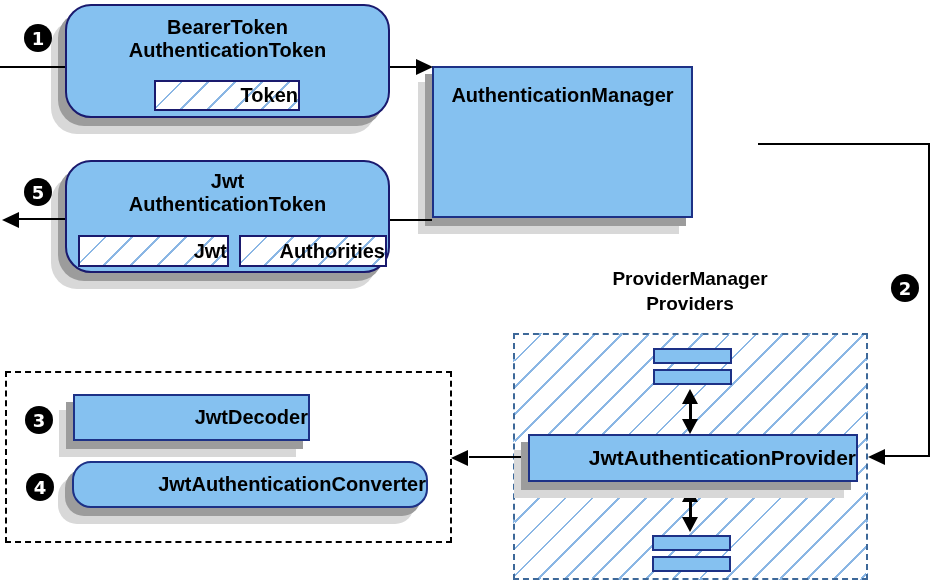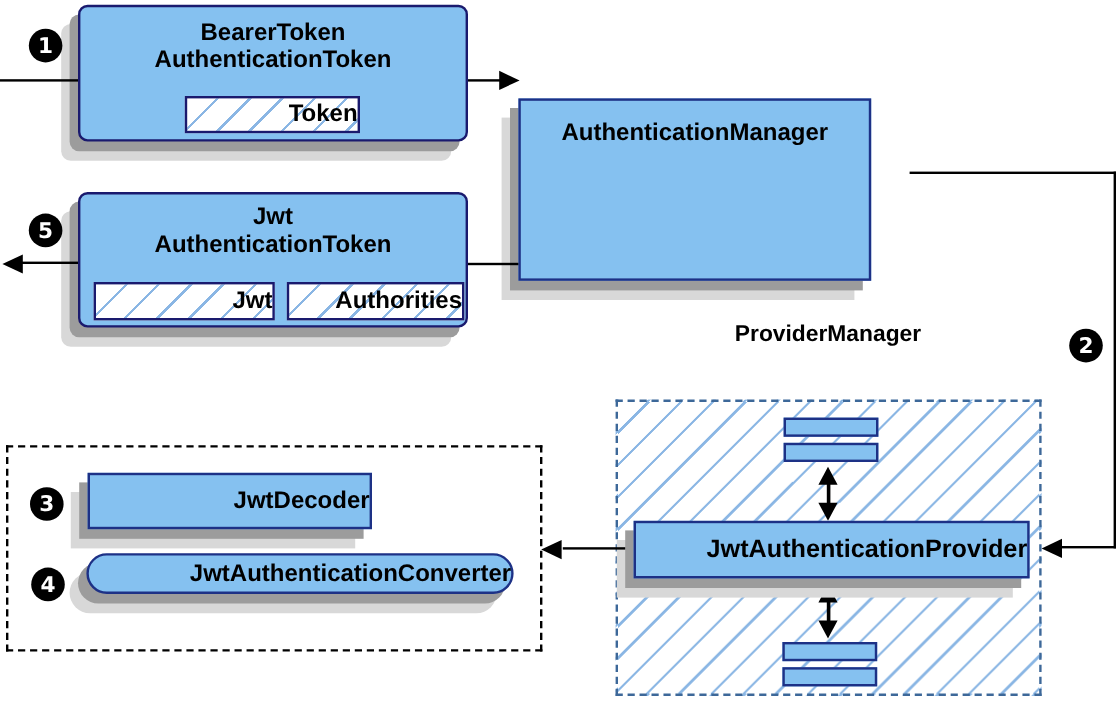--- a/index.html
+++ b/index.html
@@ -7,21 +7,21 @@
     position:relative; width:932px; height:584px; background:#ffffff;
     font-family:"Liberation Sans", sans-serif; font-weight:bold; color:#000;
     overflow:hidden;
   }
   
   .node {
     position:absolute; box-sizing:border-box;
     background:#85c1f0; border:2px solid #1d3186;
     box-shadow:-7px 8px 0 #9c9c9c, -14px 16px 0 #d8d8d8;
   }
-  .rounded { border-radius:8px; border-color:#1a1a6e; }
+  .rounded { border-radius:26px; border-color:#1a1a6e; }
   .node-title { text-align:center; font-size:20px; line-height:23px; }
   .center-label { display:flex; align-items:center; justify-content:flex-end; }
   .hatch {
     background-color:#ffffff;
     background-image:repeating-linear-gradient(135deg,
       rgba(255,255,255,0) 0px, rgba(255,255,255,0) 17px,
       #8ab6e4 17px, #8ab6e4 19px);
   }
   .inner {
     position:absolute; box-sizing:border-box;
@@ -61,20 +61,21 @@
 <body>
 
 <div class="canvas">
 
   <div class="dash-blue hatch" style="left:513px; top:333px; width:355px; height:247px;"></div>
 
   <div class="dash-black" style="left:5px; top:371px; width:447px; height:172px;"></div>
 
   <div class="free-label" style="left:580px; top:266px; width:220px;">
     <div>ProviderManager</div>
+    <div>Providers</div>
   </div>
 
   <div class="bar" style="left:653px; top:348px;"></div>
   <div class="bar" style="left:653px; top:369px;"></div>
   <div class="bar" style="left:652px; top:535px;"></div>
   <div class="bar" style="left:652px; top:556px;"></div>
 
   <div class="line" style="left:689px; top:400px; width:3px; height:22px;"></div>
   <div class="ah ah-up" style="left:682px; top:389px;"></div>
   <div class="ah ah-down" style="left:682px; top:419px;"></div>
@@ -86,21 +87,21 @@
   <div class="node rounded" style="left:65px; top:4px; width:325px; height:114px;">
     <div class="node-title" style="padding-top:10px;">
       <div>BearerToken</div>
       <div>AuthenticationToken</div>
     </div>
     <div class="inner hatch center-label" style="left:87px; top:74px; width:146px; height:31px;">
       <span>Token</span>
     </div>
   </div>
 
-  <div class="node" style="left:432px; top:82px; width:294px; height:152px;">
+  <div class="node" style="left:432px; top:66px; width:261px; height:152px;">
     <div class="node-title" style="padding-top:16px;">AuthenticationManager</div>
   </div>
 
   <div class="node rounded" style="left:65px; top:160px; width:325px; height:113px;">
     <div class="node-title" style="padding-top:8px;">
       <div>Jwt</div>
       <div>AuthenticationToken</div>
     </div>
     <div class="inner hatch center-label" style="left:11px; top:73px; width:151px; height:32px;">
       <span>Jwt</span>
@@ -111,21 +112,21 @@
   </div>
 
   <div class="node center-label" style="left:73px; top:394px; width:237px; height:47px; font-size:20px;">
     <span>JwtDecoder</span>
   </div>
 
   <div class="node center-label" style="left:528px; top:434px; width:330px; height:48px; font-size:21px;">
     <span>JwtAuthenticationProvider</span>
   </div>
 
-  <div class="node center-label" style="left:72px; top:461px; width:356px; height:34px; font-size:20px;border-radius:19px;">
+  <div class="node center-label" style="left:72px; top:461px; width:356px; height:47px; font-size:20px;border-radius:19px;">
     <span>JwtAuthenticationConverter</span>
   </div>
 
   <div class="line" style="left:0; top:66px; width:65px; height:2px;"></div>
 
   <div class="line" style="left:390px; top:66px; width:28px; height:2px;"></div>
   <div class="ah ah-right" style="left:416px; top:59px;"></div>
 
   <div class="line" style="left:758px; top:143px; width:172px; height:2px;"></div>
   <div class="line" style="left:928px; top:143px; width:2px; height:314px;"></div>

